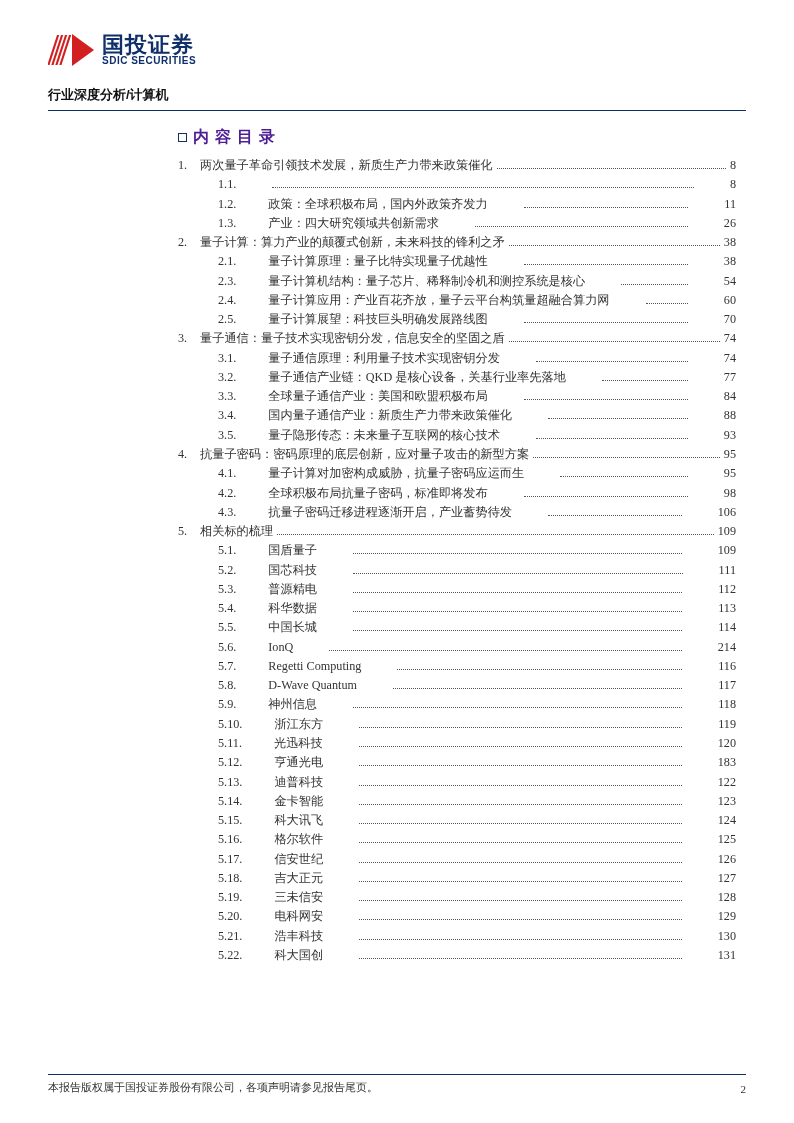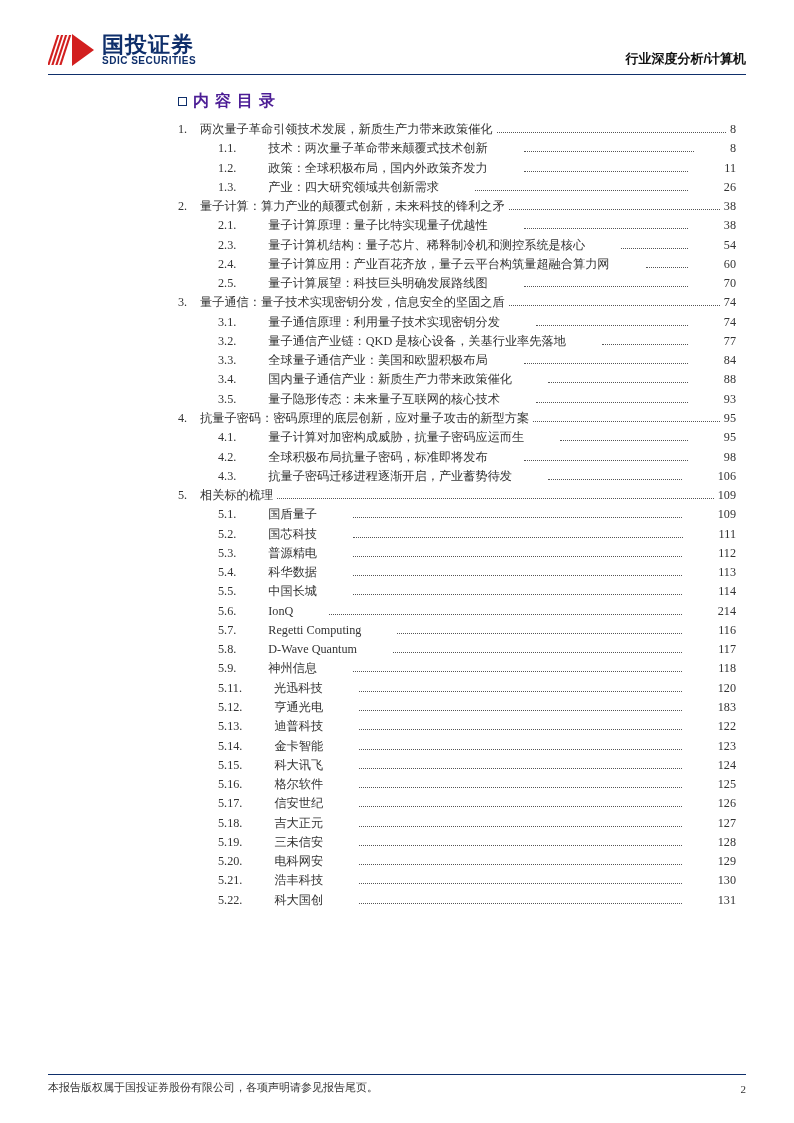--- a/index.html
+++ b/index.html
@@ -16,20 +16,21 @@
     height: 100%;
     position: relative;
   }
   .header {
     display: flex;
     justify-content: space-between;
     align-items: flex-start;
     border-bottom: 1.5px solid #0f2f6b;
     padding-bottom: 6px;
     margin-bottom: 16px;
+    flex-direction: column;
   }
   .logo-wrap { display: flex; align-items: center; gap: 6px; }
   .logo-mark { width: 48px; height: 36px; }
   .logo-text { line-height: 1.05; }
   .logo-cn { font-size: 22px; font-weight: 800; color: #0f2f6b; font-family: "Microsoft YaHei","SimHei",sans-serif; letter-spacing: 1px; }
   .logo-en { font-size: 10px; color: #0f2f6b; font-weight: 700; letter-spacing: 0.5px; font-family: Arial, sans-serif; }
   .doc-type { font-size: 13px; font-weight: 700; color: #111; font-family: "SimHei","Microsoft YaHei",sans-serif; margin-top: 18px; }
   .toc-title-row { display:flex; align-items:center; margin-left: 130px; margin-bottom: 8px; }
   .toc-bullet {
     width: 9px; height: 9px; border: 1.5px solid #0f2f6b; margin-right: 6px;
@@ -90,21 +91,20 @@
 
   <div class="toc" id="toc">
       <div class="toc-line">
         <span class="toc-num n1">1.</span>
         <span class="toc-text"> 两次量子革命引领技术发展，新质生产力带来政策催化</span>
         <span class="toc-dots"></span>
         <span class="toc-page">8</span>
       </div>
       <div class="toc-line level2">
         <span class="toc-num n2">1.1.</span>
-        <span class="toc-text"> 技术：两次量子革命带来颠覆式技术创新</span>
         <span class="toc-dots"></span>
         <span class="toc-page">8</span>
       </div>
       <div class="toc-line level2">
         <span class="toc-num n2">1.2.</span>
         <span class="toc-text"> 政策：全球积极布局，国内外政策齐发力</span>
         <span class="toc-dots"></span>
         <span class="toc-page">11</span>
       </div>
       <div class="toc-line level2">
@@ -255,20 +255,26 @@
         <span class="toc-num n2">5.8.</span>
         <span class="toc-text"> D-Wave Quantum</span>
         <span class="toc-dots"></span>
         <span class="toc-page">117</span>
       </div>
       <div class="toc-line level2">
         <span class="toc-num n2">5.9.</span>
         <span class="toc-text"> 神州信息</span>
         <span class="toc-dots"></span>
         <span class="toc-page">118</span>
+      </div>
+      <div class="toc-line level2">
+        <span class="toc-num n2">5.10.</span>
+        <span class="toc-text"> 浙江东方</span>
+        <span class="toc-dots"></span>
+        <span class="toc-page">119</span>
       </div>
       <div class="toc-line level2">
         <span class="toc-num n2">5.11.</span>
         <span class="toc-text"> 光迅科技</span>
         <span class="toc-dots"></span>
         <span class="toc-page">120</span>
       </div>
       <div class="toc-line level2">
         <span class="toc-num n2">5.12.</span>
         <span class="toc-text"> 亨通光电</span>

